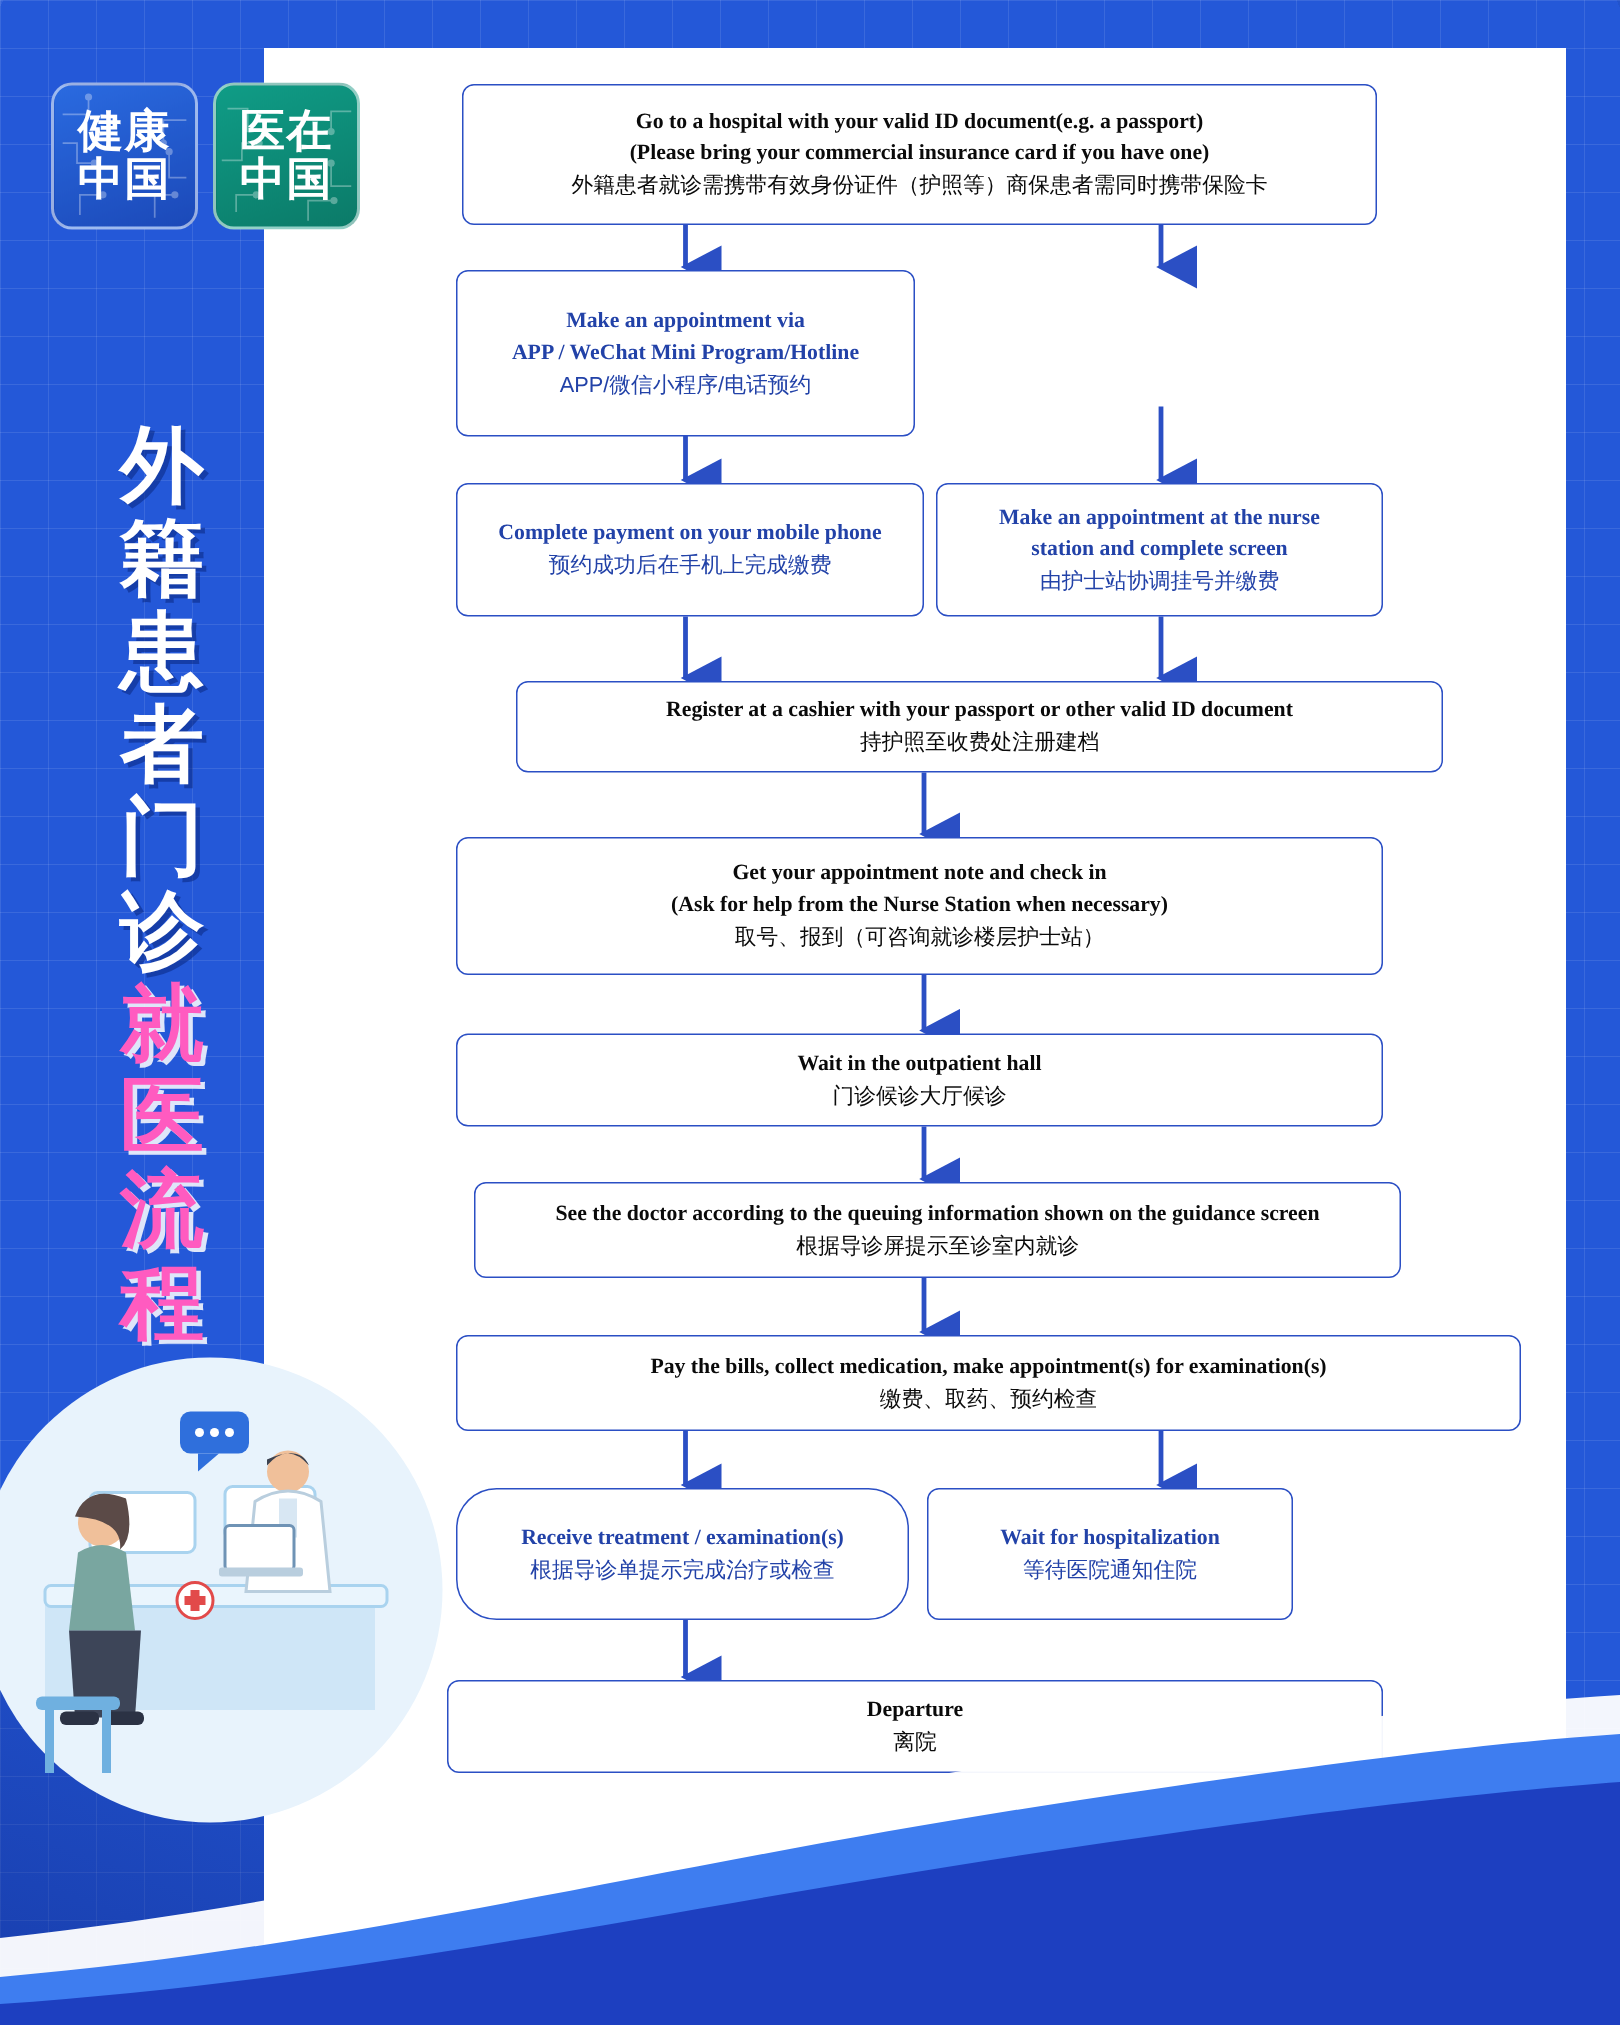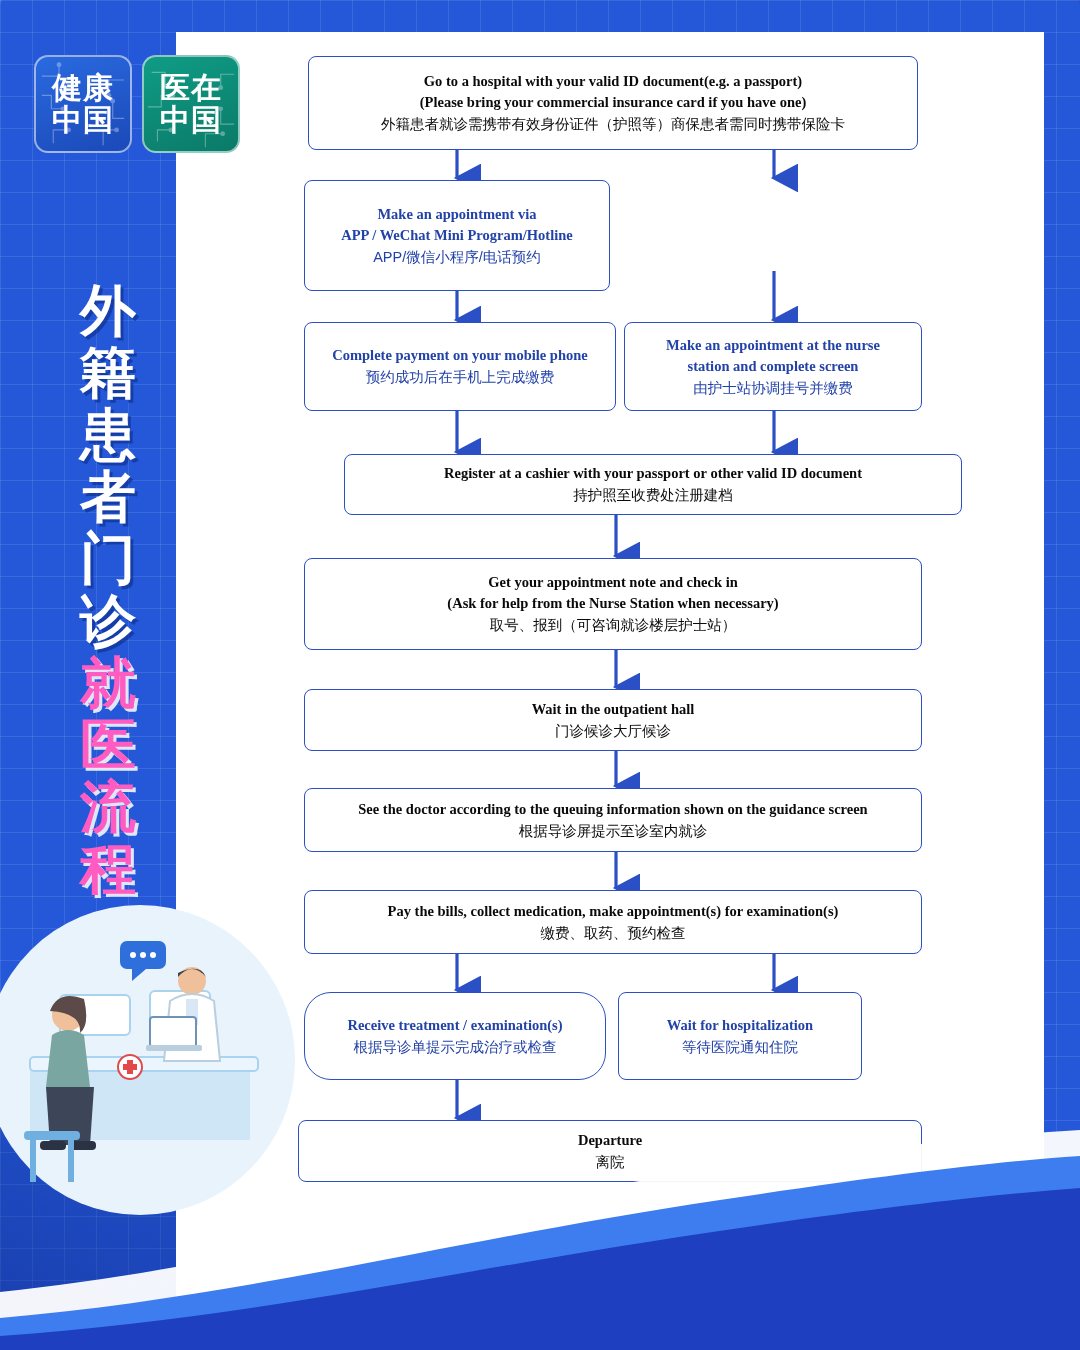--- a/index.html
+++ b/index.html
@@ -316,26 +316,26 @@
     <div class="en">Get your appointment note and check in</div>
     <div class="en">(Ask for help from the Nurse Station when necessary)</div>
     <div class="zh">取号、报到（可咨询就诊楼层护士站）</div>
   </div>
 
   <div class="node" style="left:128px; top:657px; width:618px; height:62px;">
     <div class="en">Wait in the outpatient hall</div>
     <div class="zh">门诊候诊大厅候诊</div>
   </div>
 
-  <div class="node" style="left:128px; top:756px; width:618px; height:64px;">
+  <div class="node" style="left:140px; top:756px; width:618px; height:64px;">
     <div class="en">See the doctor according to the queuing information shown on the guidance screen</div>
     <div class="zh">根据导诊屏提示至诊室内就诊</div>
   </div>
 
-  <div class="node" style="left:128px; top:858px; width:618px; height:64px;">
+  <div class="node" style="left:128px; top:858px; width:710px; height:64px;">
     <div class="en">Pay the bills, collect medication, make appointment(s) for examination(s)</div>
     <div class="zh">缴费、取药、预约检查</div>
   </div>
 
   <div class="node blue" style="left:128px; top:960px; width:302px; height:88px;border-radius:27px;">
     <div class="en">Receive treatment / examination(s)</div>
     <div class="zh">根据导诊单提示完成治疗或检查</div>
   </div>
 
   <div class="node blue" style="left:442px; top:960px; width:244px; height:88px;">

